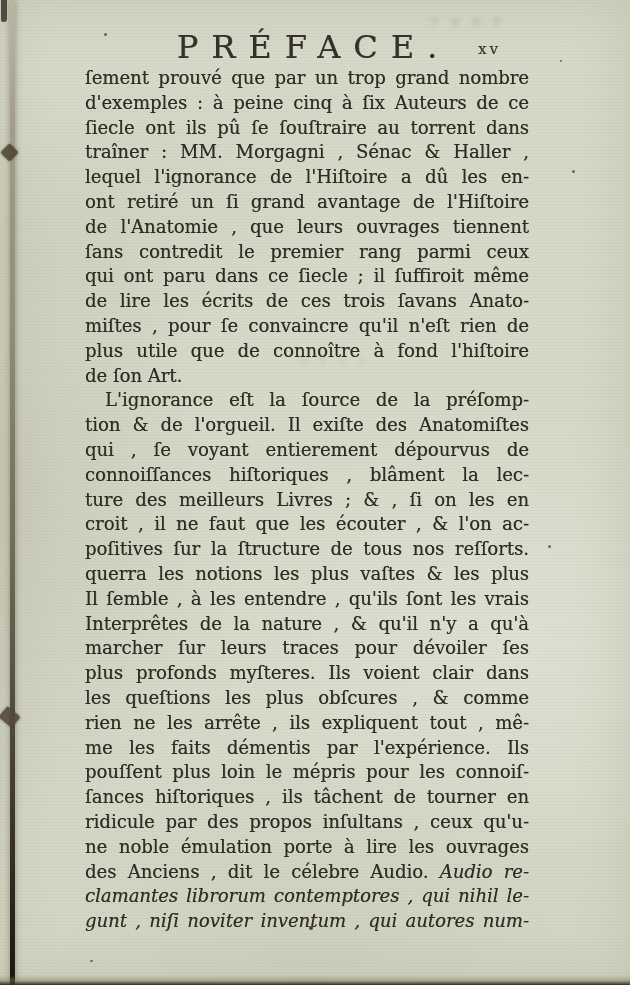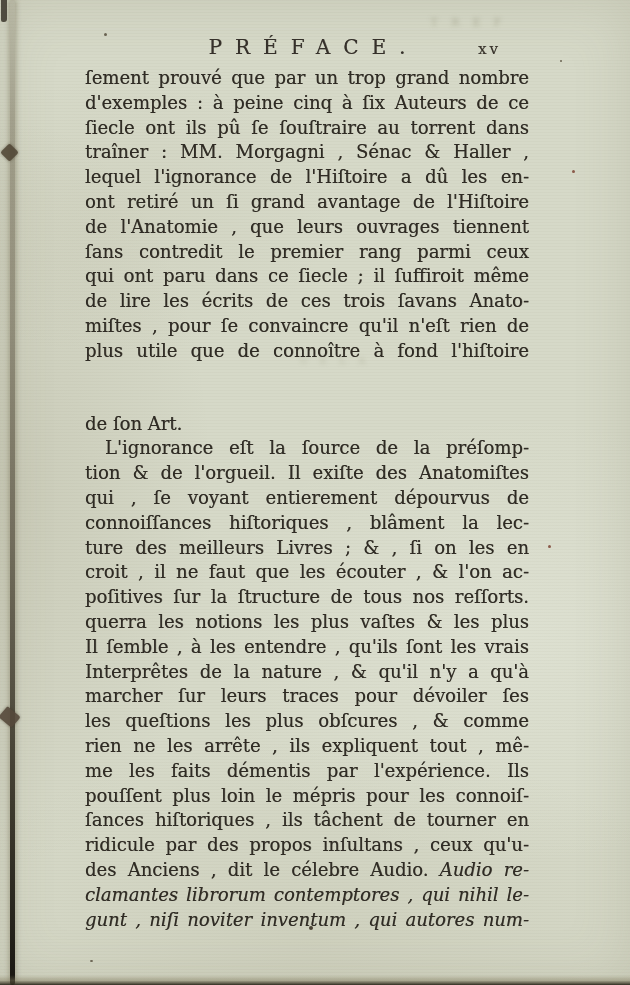--- a/index.html
+++ b/index.html
@@ -16,38 +16,38 @@
       radial-gradient(ellipse 320px 200px at 18% 22%, rgba(150,142,110,0.07), transparent 70%),
       radial-gradient(ellipse 420px 300px at 82% 65%, rgba(235,238,226,0.35), transparent 75%),
       radial-gradient(ellipse 500px 260px at 50% 96%, rgba(140,133,100,0.10), transparent 80%),
       radial-gradient(ellipse 260px 500px at 3% 50%, rgba(120,110,80,0.12), transparent 75%);
     box-shadow: inset 0 0 55px rgba(115,110,85,0.18);
     color:#2f2b24;
   }
   
   .header{position:absolute;left:85px;top:33px;width:444px;height:30px;}
   .title{
-    text-align:center;font-size:20px;line-height:28px;
+    text-align:center;font-size:32px;line-height:28px;
     letter-spacing:13px;color:#35302a;
     text-shadow:0.4px 0.4px 0.5px rgba(45,40,32,0.5);
     padding-left:13px; 
   }
   .folio{
     position:absolute;left:393px;top:7px;width:50px;
     font-size:15px;letter-spacing:3px;color:#3a352d;
     text-shadow:0.4px 0.4px 0.5px rgba(45,40,32,0.5);
   }
   
   .text-column{
     position:absolute;left:85px;top:66px;width:444px;
     font-size:18px;line-height:24.8px;
     text-shadow:0.35px 0.35px 0.45px rgba(42,38,30,0.55);
   }
   .line{text-align:justify;text-align-last:justify;white-space:normal;height:24.8px;overflow:visible;}
-  .line.nojust{text-align:center;text-align-last:left;margin-top:48px;}
+  .line.nojust{text-align:center;text-align-last:left;}
   .line.indent{text-indent:20px;}
   .it{font-style:italic;}
   
   .crease{
     position:absolute;left:10px;top:0;width:5px;height:985px;
     background:linear-gradient(to bottom,
       rgba(95,85,60,0.18) 0%,
       rgba(90,80,58,0.38) 12%,
       rgba(80,70,50,0.45) 32%,
       rgba(62,54,38,0.62) 55%,
@@ -133,26 +133,28 @@
       <div class="line"><span>tion &amp; de l'orgueil. Il exiſte des Anatomiſtes</span></div>
       <div class="line"><span>qui , ſe voyant entierement dépourvus de</span></div>
       <div class="line"><span>connoiſſances hiſtoriques , blâment la lec-</span></div>
       <div class="line"><span>ture des meilleurs Livres ; &amp; , ſi on les en</span></div>
       <div class="line"><span>croit , il ne faut que les écouter , &amp; l'on ac-</span></div>
       <div class="line"><span>poſitives ſur la ſtructure de tous nos reſſorts.</span></div>
       <div class="line"><span>querra les notions les plus vaſtes &amp; les plus</span></div>
       <div class="line"><span>Il ſemble , à les entendre , qu'ils ſont les vrais</span></div>
       <div class="line"><span>Interprêtes de la nature , &amp; qu'il n'y a qu'à</span></div>
       <div class="line"><span>marcher ſur leurs traces pour dévoiler ſes</span></div>
+      <div class="line"><span>plus profonds myſteres. Ils voient clair dans</span></div>
       <div class="line"><span>les queſtions les plus obſcures , &amp; comme</span></div>
       <div class="line"><span>rien ne les arrête , ils expliquent tout , mê-</span></div>
       <div class="line"><span>me les faits démentis par l'expérience. Ils</span></div>
       <div class="line"><span>pouſſent plus loin le mépris pour les connoiſ-</span></div>
       <div class="line"><span>ſances hiſtoriques , ils tâchent de tourner en</span></div>
       <div class="line"><span>ridicule par des propos inſultans , ceux qu'u-</span></div>
+      <div class="line"><span>ne noble émulation porte à lire  les ouvrages</span></div>
       <div class="line"><span>des Anciens , dit le célebre Audio. </span><span class="it">Audio re-</span></div>
       <div class="line"><span class="it">clamantes librorum contemptores , qui nihil le-</span></div>
       <div class="line"><span class="it">gunt , niſi noviter inventum , qui autores num-</span></div>
     </div>
 
   <div class="crease"></div>
   <div class="stitch-top"></div>
   <div class="stitch-bottom"></div>
   <div class="corner-mark"></div>
   <div class="bottom-edge"></div>

